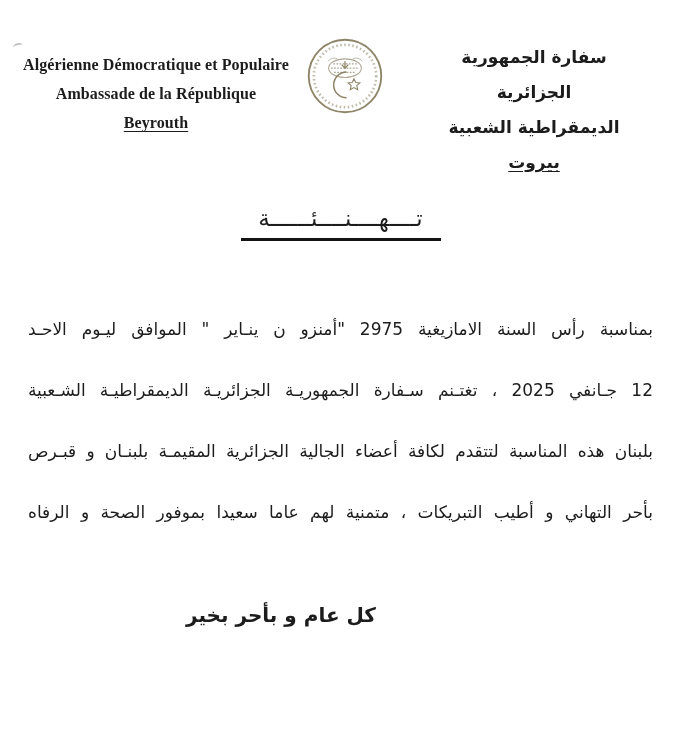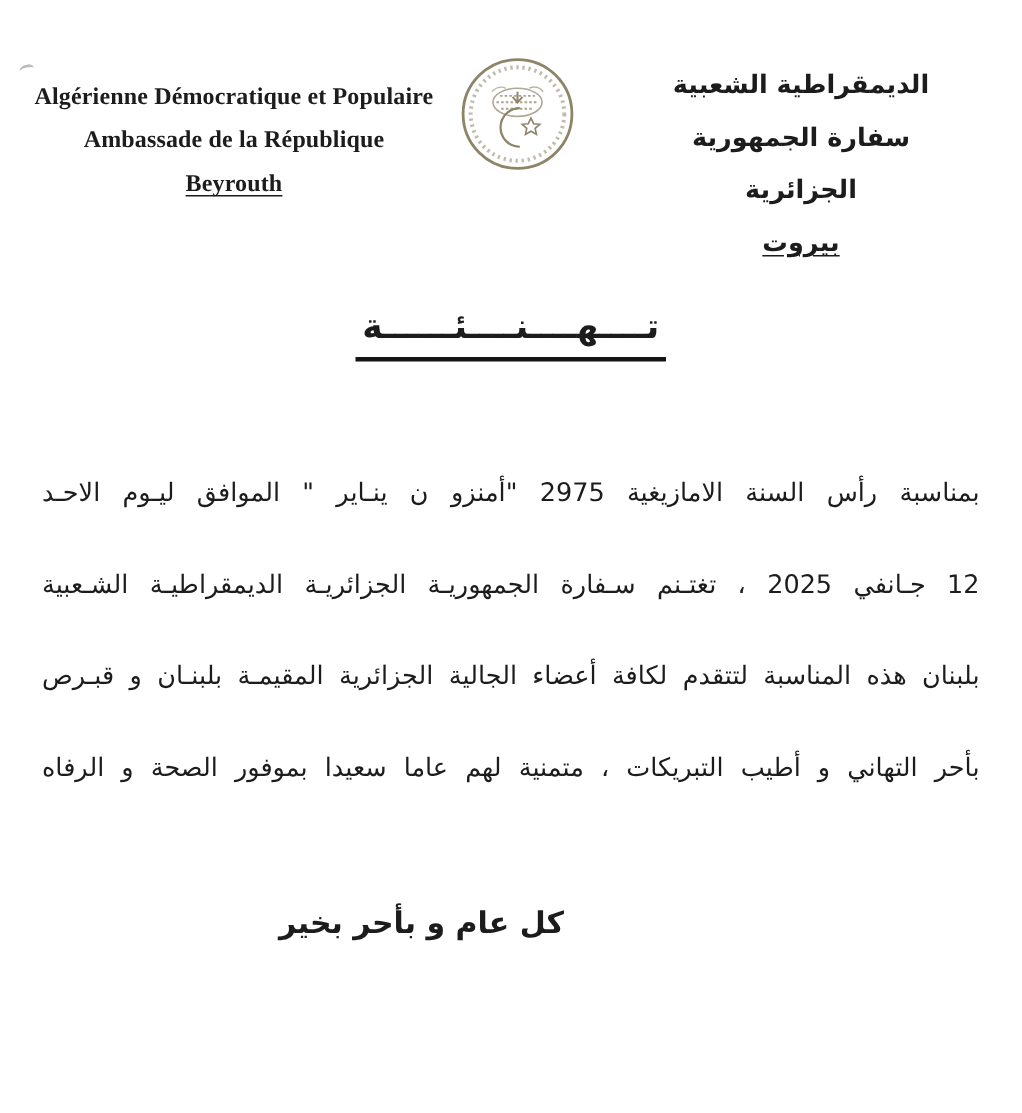--- a/index.html
+++ b/index.html
@@ -60,24 +60,23 @@
     position: absolute;
     left: 0; top: 205px;
     width: 100%;
     text-align: center;
     direction: rtl;
   }
   .title-text {
     display: inline-block;
     min-width: 192px;
     font-size: 23px;
-    font-weight: bold;
+    font-weight: normal;
     padding: 0 4px 7px 4px;
     border-bottom: 3px solid #141414;
-    text-align: right;
   }
 
   
   .body-block {
     position: absolute;
     left: 28px; right: 28px;
     top: 309px;
     direction: rtl;
   }
   .body-line {
@@ -122,22 +121,22 @@
       <path d="M50 31 v9 m-4.2 -4.6 l4.2 4.8 l4.2 -4.8" stroke="currentColor" stroke-width="1.7" fill="none"></path>
       <path d="M28 31 q6 -6 12 -3 M60 28 q7 -3 12 3" stroke="currentColor" stroke-width="1.2" fill="none" opacity="0.6"></path>
 
       <path d="M52 45 A16.5 16.5 0 1 0 52 78 A13 13 0 1 1 52 45 Z" fill="none" stroke="currentColor" stroke-width="1.9"></path>
 
       <path d="M61.5 53.5 l2.3 4.8 5.2 .5 -3.9 3.5 1.1 5.2 -4.7 -2.7 -4.7 2.7 1.1 -5.2 -3.9 -3.5 5.2 -.5 z" fill="none" stroke="currentColor" stroke-width="1.4"></path>
     </svg>
   </div>
 
   <div class="arabic-block">
+    <div>سفارة الجمهورية الجزائرية</div>
     <div>الديمقراطية الشعبية</div>
-    <div>سفارة الجمهورية الجزائرية</div>
     <div class="underlined">بيروت</div>
   </div>
 
   <div class="title-wrap">
     <span class="title-text">تــــهــــنــــئــــــة</span>
   </div>
 
   <div class="body-block">
     <div class="body-line">بمناسبة رأس السنة الامازيغية 2975 "أمنزو ن ينـاير " الموافق ليـوم الاحـد</div>
     <div class="body-line">12 جـانفي 2025 ، تغتـنم سـفارة الجمهوريـة الجزائريـة الديمقراطيـة الشـعبية</div>

